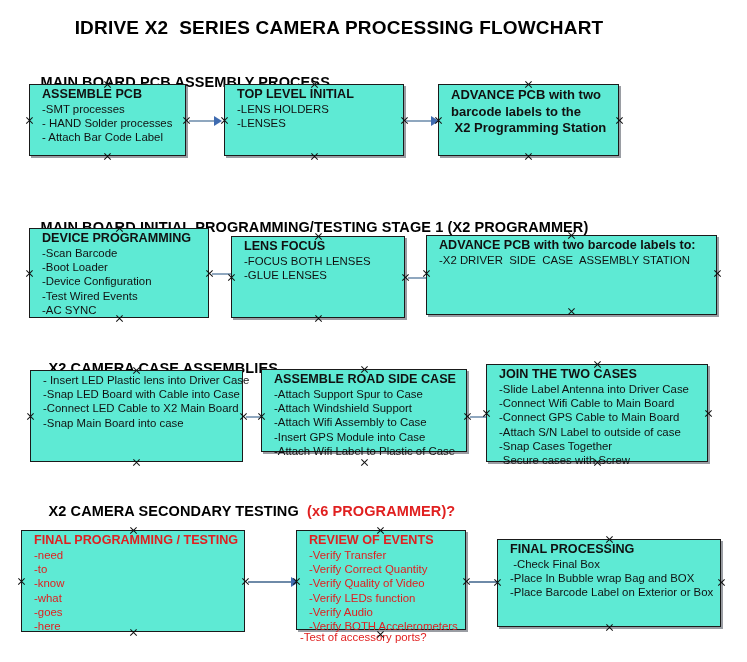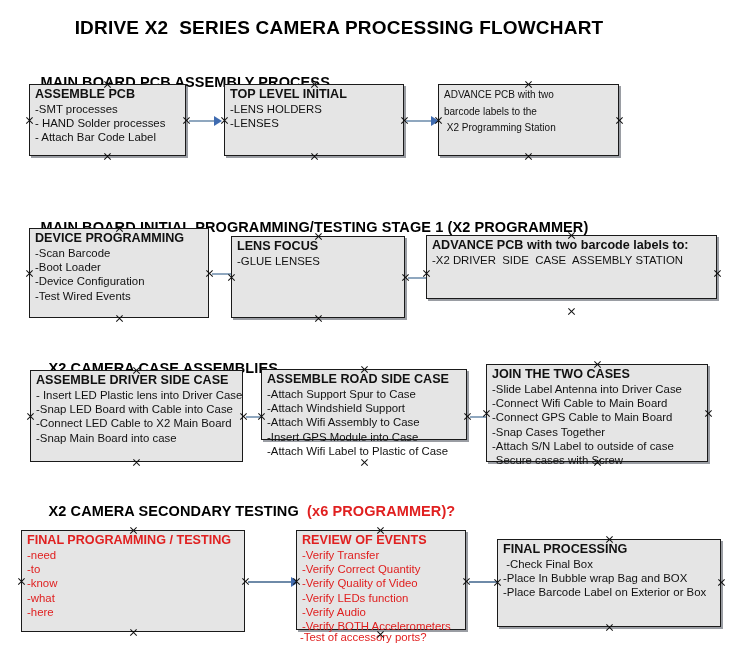--- a/index.html
+++ b/index.html
@@ -45,46 +45,46 @@
   }
   .section-header .hl-red {
     color: #e02020;
     text-align: right;
   }
 
   
   .proc-box {
     position: absolute;
     box-sizing: border-box;
-    background: #e5e5e5;
+    background: #5eead4;
     border: 1.4px solid #1a1a1a;
     box-shadow: 2px 2px 0 rgba(120,124,132,0.75);
-    padding: 2px 4px 2px 5px;
+    padding: 2px 4px 2px 12px;
     overflow: visible;
   }
   .proc-box.shadowless {
     box-shadow: none;
   }
   .box-title {
     font-size: 12.6px;
     font-weight: bold;
     line-height: 15px;
     white-space: pre;
     color: #111;
   }
   .box-line {
     font-size: 11.4px;
     font-weight: normal;
     line-height: 14.2px;
     white-space: pre;
     color: #111;
   }
   .box-line.bold {
-    font-weight: normal;
-    font-size: 10px;
+    font-weight: bold;
+    font-size: 13px;
     line-height: 16.5px;
   }
   
   .red .box-title { color: #e02020; }
   .red .box-line  { color: #e02020; }
 
   
   .overflow-line {
     position: absolute;
     font-size: 11.4px;
@@ -192,76 +192,77 @@
   <div class="section-header" style="left:24px; top:203px;">
     <span>MAIN BOARD INITIAL PROGRAMMING/TESTING STAGE 1 (X2 PROGRAMMER)</span>
   </div>
 
   <div class="proc-box shadowless" style="left:29px; top:228px; width:180px; height:90px;">
     <div class="box-title">DEVICE PROGRAMMING</div>
     <div class="box-line">-Scan Barcode</div>
     <div class="box-line">-Boot Loader</div>
     <div class="box-line">-Device Configuration</div>
     <div class="box-line">-Test Wired Events</div>
+    <div class="box-line">-AC SYNC</div>
   </div>
   <div class="handle" style="left:115px; top:224px;"></div>
   <div class="handle" style="left:115px; top:314px;"></div>
   <div class="handle" style="left:25px; top:269px;"></div>
   <div class="handle" style="left:205px; top:269px;"></div>
 
   <div class="arrow" style="left:212px; top:269px; width:32px;">
     <div class="shaft" style="width:24px;"></div>
     <div class="head" style="left:23px;"></div>
   </div>
 
   <div class="proc-box" style="left:231px; top:236px; width:174px; height:82px;">
     <div class="box-title">LENS FOCUS</div>
+    <div class="box-line">-FOCUS BOTH LENSES</div>
     <div class="box-line">-GLUE LENSES</div>
   </div>
   <div class="handle" style="left:314px; top:232px;"></div>
   <div class="handle" style="left:314px; top:314px;"></div>
   <div class="handle" style="left:227px; top:273px;"></div>
   <div class="handle" style="left:401px; top:273px;"></div>
 
   <div class="arrow" style="left:408px; top:273px; width:32px;">
     <div class="shaft" style="width:24px;"></div>
     <div class="head" style="left:23px;"></div>
   </div>
 
-  <div class="proc-box" style="left:426px; top:235px; width:291px; height:64px;">
+  <div class="proc-box" style="left:426px; top:235px; width:291px; height:80px;">
     <div class="box-title">ADVANCE PCB with two barcode labels to:</div>
     <div class="box-line">-X2 DRIVER  SIDE  CASE  ASSEMBLY STATION</div>
   </div>
   <div class="handle" style="left:567px; top:231px;"></div>
   <div class="handle" style="left:567px; top:307px;"></div>
   <div class="handle" style="left:422px; top:269px;"></div>
   <div class="handle" style="left:713px; top:269px;"></div>
 
   <div class="section-header" style="left:32px; top:344px;">
     <span>X2 CAMERA CASE ASSEMBLIES</span>
   </div>
 
   <div class="proc-box shadowless" style="left:30px; top:370px; width:213px; height:92px;">
-    <div class="box-title">ASSEMBLE DRIVER SIDE CASE</div>
     <div class="box-line">- Insert LED Plastic lens into Driver Case</div>
     <div class="box-line">-Snap LED Board with Cable into Case</div>
     <div class="box-line">-Connect LED Cable to X2 Main Board</div>
     <div class="box-line">-Snap Main Board into case</div>
   </div>
   <div class="handle" style="left:132px; top:366px;"></div>
   <div class="handle" style="left:132px; top:458px;"></div>
   <div class="handle" style="left:26px; top:412px;"></div>
   <div class="handle" style="left:239px; top:412px;"></div>
 
   <div class="arrow" style="left:246px; top:412px; width:28px;">
     <div class="shaft" style="width:20px;"></div>
     <div class="head" style="left:19px;"></div>
   </div>
 
-  <div class="proc-box" style="left:261px; top:369px; width:206px; height:71px;">
+  <div class="proc-box" style="left:261px; top:369px; width:206px; height:83px;">
     <div class="box-title">ASSEMBLE ROAD SIDE CASE</div>
     <div class="box-line">-Attach Support Spur to Case</div>
     <div class="box-line">-Attach Windshield Support</div>
     <div class="box-line">-Attach Wifi Assembly to Case</div>
     <div class="box-line">-Insert GPS Module into Case</div>
     <div class="box-line">-Attach Wifi Label to Plastic of Case</div>
   </div>
   <div class="handle" style="left:360px; top:365px;"></div>
   <div class="handle" style="left:360px; top:458px;"></div>
   <div class="handle" style="left:257px; top:412px;"></div>
@@ -270,39 +271,40 @@
   <div class="arrow" style="left:470px; top:412px; width:28px;">
     <div class="shaft" style="width:20px;"></div>
     <div class="head" style="left:19px;"></div>
   </div>
 
   <div class="proc-box" style="left:486px; top:364px; width:222px; height:98px;">
     <div class="box-title">JOIN THE TWO CASES</div>
     <div class="box-line">-Slide Label Antenna into Driver Case</div>
     <div class="box-line">-Connect Wifi Cable to Main Board</div>
     <div class="box-line">-Connect GPS Cable to Main Board</div>
+    <div class="box-line">-Attach S/N Label to outside of case</div>
     <div class="box-line">-Snap Cases Together</div>
-    <div class="box-line">-Attach S/N Label to outside of case</div>
     <div class="box-line">-Secure cases with Screw</div>
   </div>
   <div class="handle" style="left:593px; top:360px;"></div>
   <div class="handle" style="left:593px; top:458px;"></div>
   <div class="handle" style="left:482px; top:409px;"></div>
   <div class="handle" style="left:704px; top:409px;"></div>
 
   <div class="section-header" style="left:32px; top:487px;">
     <span>X2 CAMERA SECONDARY TESTING </span><span class="hl-red"> (x6 PROGRAMMER)?</span>
   </div>
 
   <div class="proc-box red shadowless" style="left:21px; top:530px; width:224px; height:102px;">
     <div class="box-title">FINAL PROGRAMMING / TESTING</div>
     <div class="box-line">-need</div>
     <div class="box-line">-to</div>
     <div class="box-line">-know</div>
     <div class="box-line">-what</div>
+    <div class="box-line">-goes</div>
     <div class="box-line">-here</div>
   </div>
   <div class="handle" style="left:129px; top:526px;"></div>
   <div class="handle" style="left:129px; top:628px;"></div>
   <div class="handle" style="left:17px; top:577px;"></div>
   <div class="handle" style="left:241px; top:577px;"></div>
 
   <div class="arrow slate" style="left:248px; top:577px; width:52px;">
     <div class="shaft" style="width:44px;"></div>
     <div class="head" style="left:43px;"></div>

